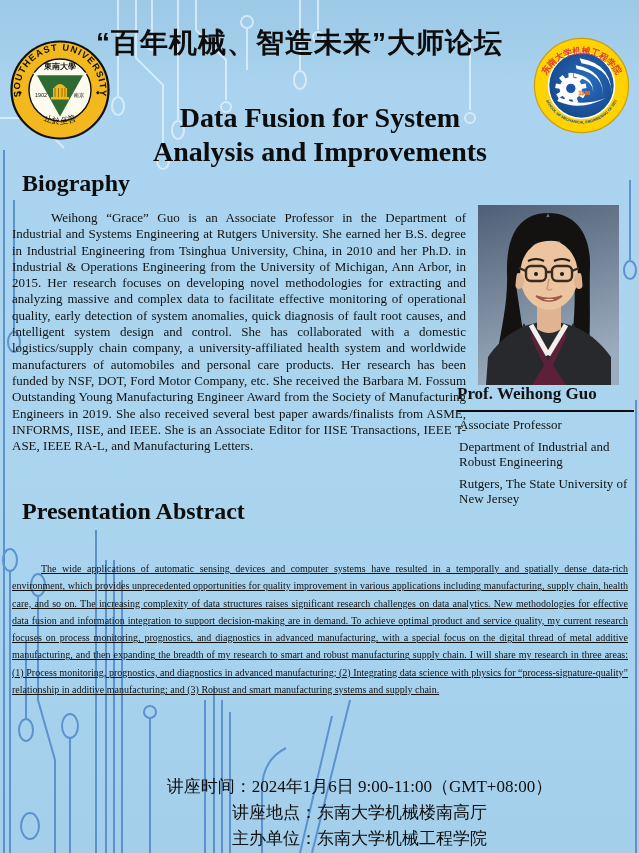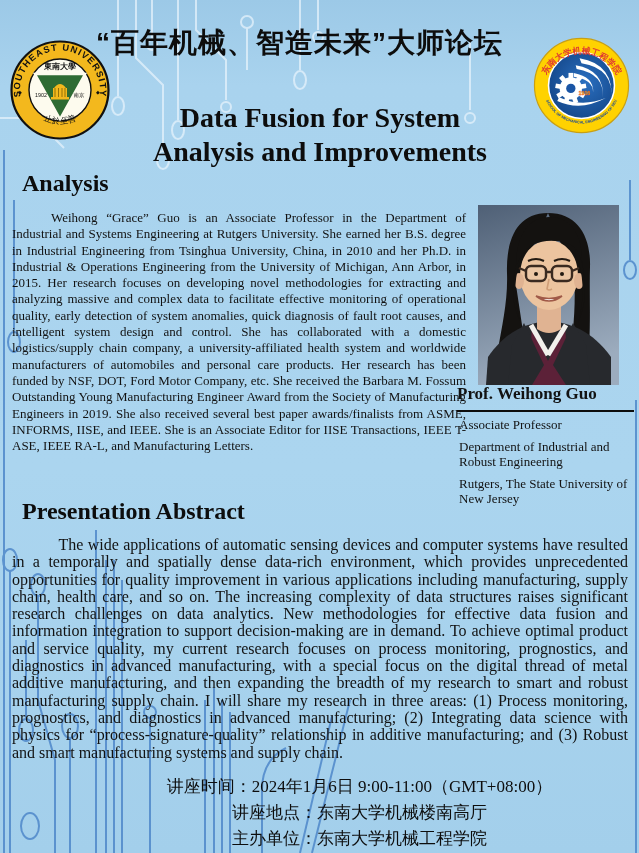--- a/index.html
+++ b/index.html
@@ -28,24 +28,25 @@
   .section-heading{
     font-weight:bold;font-size:24px;color:#0d0d0d;
   }
   .bio-text{
     left:12px;top:210px;width:454px;
     font-size:13px;line-height:16.3px;
     text-align:justify;text-align-last:left;
     text-indent:3em;
   }
   .abstract-text{
-    left:12px;top:536px;width:616px;
-    font-size:16px;line-height:17.3px;
+    left:12px;top:560px;width:616px;
+    font-size:10px;line-height:17.3px;
     text-align:justify;text-align-last:left;
     text-indent:2.9em;
+    text-decoration:underline;
   }
   .photo-box{left:478px;top:205px;width:141px;height:180px;}
   .photo-box svg{display:block;width:141px;height:180px;}
   .caption{
     left:457px;top:384px;width:177px;
     text-align:left;font-weight:bold;font-size:17px;
   }
   .divider{left:457px;top:410px;width:177px;height:2px;background:#0d0d0d;}
   .details{left:459px;top:417px;width:176px;font-size:13px;line-height:15.5px;}
   .details .item{margin-bottom:6px;}
@@ -185,21 +186,21 @@
   </svg>
 
   <div class="abs title-zh">
     <div>“百年机械、智造未来”大师论坛</div>
   </div>
   <div class="abs title-en">
     <div>Data Fusion for System</div>
     <div>Analysis and Improvements</div>
   </div>
 
-  <div class="abs section-heading" style="left:22px;top:170px">Analysis</div>
+  <div class="abs section-heading" style="left:22px;top:170px">Biography</div>
   <p class="abs bio-text" style="margin:0">Weihong “Grace” Guo is an Associate Professor in the Department of Industrial and Systems Engineering at Rutgers University. She earned her B.S. degree in Industrial Engineering from Tsinghua University, China, in 2010 and her Ph.D. in Industrial &amp; Operations Engineering from the University of Michigan, Ann Arbor, in 2015. Her research focuses on developing novel methodologies for extracting and analyzing massive and complex data to facilitate effective monitoring of operational quality, early detection of system anomalies, quick diagnosis of fault root causes, and intelligent system design and control. She has collaborated with a domestic logistics/supply chain company, a university-affiliated health system and worldwide manufacturers of automobiles and personal care products. Her research has been funded by NSF, DOT, Ford Motor Company, etc. She received the Barbara M. Fossum Outstanding Young Manufacturing Engineer Award from the Society of Manufacturing Engineers in 2019. She also received several best paper awards/finalists from ASME, INFORMS, IISE, and IEEE. She is an Associate Editor for IISE Transactions, IEEE T-ASE, IEEE RA-L, and Manufacturing Letters.</p>
 
   <div class="abs photo-box">
     <svg viewBox="0 0 141 180">
       <defs>
         <linearGradient id="photoBg" x1="0" y1="0" x2="0.25" y2="1">
           <stop offset="0" stop-color="#4f6076"></stop>
           <stop offset="1" stop-color="#9cacbe"></stop>
         </linearGradient>
       </defs>

